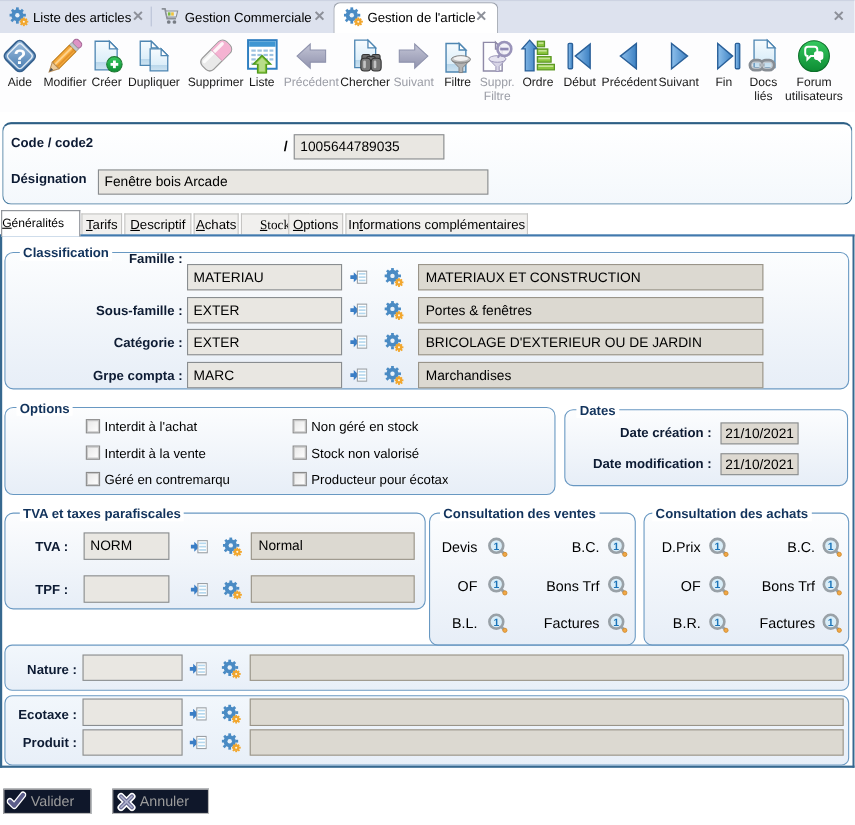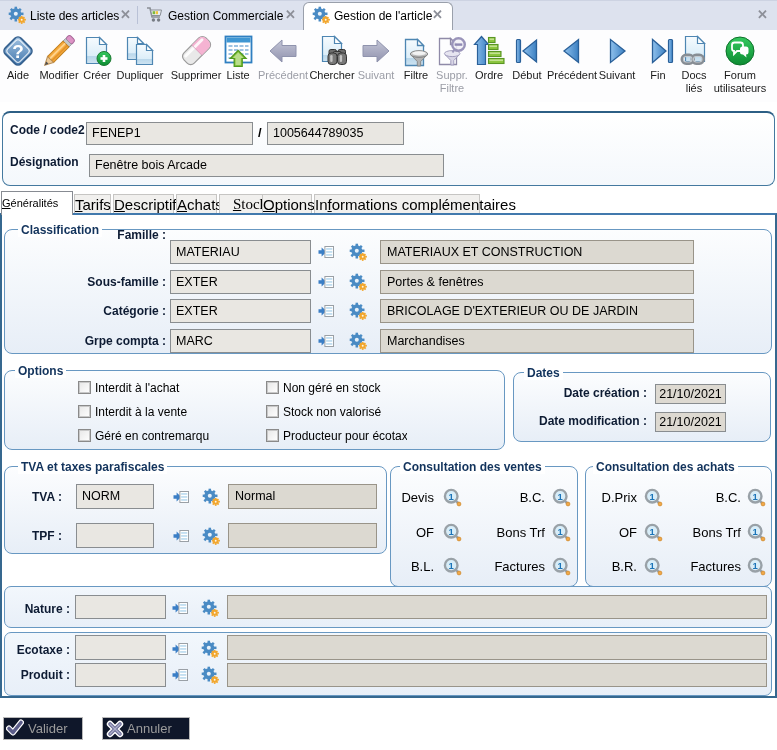--- a/index.html
+++ b/index.html
@@ -19,21 +19,21 @@
 .titem .tl{font-size:11px;color:#1a1a1a;line-height:13px;margin-top:2px;white-space:nowrap;}
 .titem.dis .tl{color:#9b9da6;}
 
 
 #codepanel{position:absolute;left:2px;top:111px;width:773px;height:75px;background:linear-gradient(180deg,#ffffff,#f4f8fc);border:1px solid #44799f;border-top:2px solid #2d5f85;border-radius:8px;}
 .blbl{font-weight:bold;font-size:12px;color:#0d1b33;white-space:nowrap;}
 .inp{position:absolute;background:#e9e7e2;border:1px solid #898d90;font-size:12.5px;color:#000;line-height:20px;padding-left:5px;white-space:nowrap;overflow:hidden;}
 .desc{position:absolute;background:#dcd9d1;border:1px solid #999489;font-size:12.5px;color:#000;line-height:20px;padding-left:6px;white-space:nowrap;overflow:hidden;}
 
 #tabstrip{position:absolute;left:0;top:187px;width:777px;height:22px;}
-.ptab{position:absolute;top:194px;height:20px;background:#f1f0ee;border:1px solid #c6c5c3;border-bottom:none;font-size:15px;color:#000;text-align:center;line-height:19px;white-space:nowrap;}
+.ptab{position:absolute;top:194px;height:20px;background:#f1f0ee;border:1px solid #c6c5c3;border-bottom:none;font-size:12px;color:#000;text-align:center;line-height:19px;white-space:nowrap;}
 #ptab-active{position:absolute;left:1px;top:191px;height:24px;background:#ffffff;border:1px solid #878b92;border-bottom:none;z-index:3;font-size:11px;line-height:22px;text-align:left;}
 
 #page{position:absolute;left:0;top:213px;width:777px;height:485px;background:#fff;border-left:2px solid #36688f;border-right:2px solid #36688f;border-bottom:2px solid #36688f;border-top:2px solid #4179ad;}
 .grp{position:absolute;border:1px solid #6898c2;border-radius:8px;background:linear-gradient(180deg,#fcfdfe 0%,#e7eef7 100%);}
 .glab{position:absolute;top:-7px;font-weight:bold;font-size:12px;color:#12335c;background:#fff;padding:0 3px;white-space:nowrap;}
 .flbl{position:absolute;font-weight:bold;font-size:12px;color:#0d1b33;text-align:right;white-space:nowrap;}
 .cklbl{position:absolute;font-size:12px;color:#000;white-space:nowrap;}
 .ckb{position:absolute;width:13px;height:13px;border:1px solid #8a8a8a;background:linear-gradient(135deg,#e7e7e7,#ffffff);box-shadow:inset 0 0 0 1px #c8c8c8;}
 .consLbl{position:absolute;font-size:13px;color:#000;text-align:right;white-space:nowrap;}
 
@@ -299,21 +299,20 @@
       <svg width="32" height="32" viewBox="0 0 32 32">
         <circle cx="16" cy="16" r="14" fill="url(#ggr)" stroke="#0c7029" stroke-width="1"></circle>
         <path d="M8 10 Q8 7.5 10.5 7.5 H16.5 Q19 7.5 19 10 V13.5 Q19 16 16.5 16 H13 L10 19 V16 Q8 16 8 13.5 Z" fill="none" stroke="#ffffff" stroke-width="1.8"></path>
         <path d="M16 14 Q16 11.5 18.5 11.5 H22 Q24.5 11.5 24.5 14 V17 Q24.5 19.5 22 19.5 L22.5 22.5 L19 19.5 H18.5 Q16 19.5 16 17 Z" fill="#ffffff"></path>
       </svg>
       <div class="tl">Forum<br>utilisateurs</div>
     </div>
 
 <div id="codepanel"></div>
 <div class="blbl abs" style="left:10px;top:123px;width:76px;overflow:hidden;">Code / code2</div>
-<div class="inp" style="left:86px;top:122px;width:167px;height:23px;">FENEP1</div>
 <div class="abs" style="left:258px;top:125px;font-size:13px;font-weight:bold;">/</div>
 <div class="inp" style="left:267px;top:122px;width:137px;height:23px;">1005644789035</div>
 <div class="blbl abs" style="left:10px;top:155px;">Désignation</div>
 <div class="inp" style="left:89px;top:154px;width:355px;height:23px;">Fenêtre bois Arcade</div>
 
 <div id="tabstrip"></div>
 <div class="ptab" style="left:74px;width:37px;"><u>T</u>arifs</div>
 <div class="ptab" style="left:113px;width:61px;"><u>D</u>escriptif</div>
 <div class="ptab" style="left:176px;width:41px;"><u>A</u>chats</div>
 <div class="ptab" style="left:219px;width:62px;font-family:Liberation Serif, serif;"><u>S</u>tock</div>

